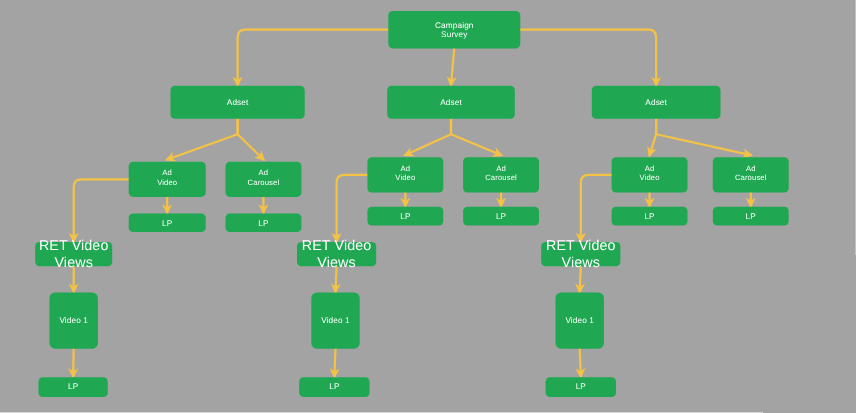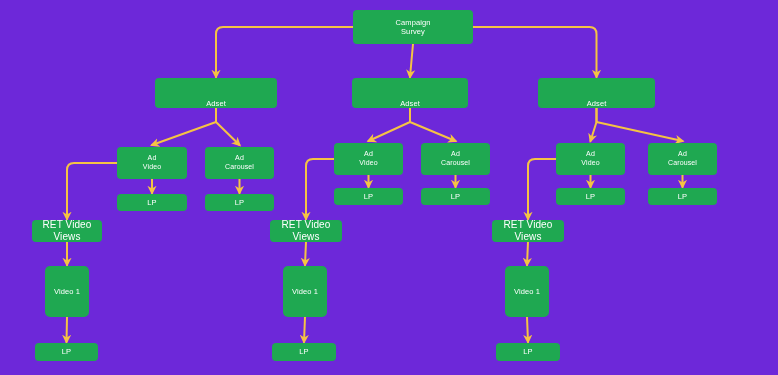--- a/index.html
+++ b/index.html
@@ -8,21 +8,21 @@
     padding: 0;
     background: #ffffff;
   }
   body {
     font-family: "Liberation Sans", sans-serif;
   }
   #canvas {
     position: relative;
     width: 778px;
     height: 375px;
-    background: #6d28d9;
+    background: #a3a3a3;
     overflow: hidden;
   }
   #edge-layer {
     position: absolute;
     left: 0;
     top: 0;
     width: 778px;
     height: 375px;
     pointer-events: none;
   }
@@ -35,24 +35,24 @@
     display: flex;
     align-items: center;
     justify-content: center;
     text-align: center;
     line-height: 1.25;
     letter-spacing: 0.1px;
     white-space: pre-line;
     z-index: 2;
   }
   .node.root      { font-size: 7.5px; }
-  .node.adset     { font-size: 7.5px; align-items: flex-end; }
+  .node.adset     { font-size: 7.5px; }
   .node.ad        { font-size: 7px;   }
   .node.lp        { font-size: 7.5px; }
-  .node.ret       { font-size: 10px; }
+  .node.ret       { font-size: 13px; }
   .node.video     { font-size: 7.5px; border-radius: 5px; text-align: right; }
 </style>
 </head>
 <body>
 
 <div id="canvas">
 
   <svg id="edge-layer" viewBox="0 0 778 375" width="778" height="375" xmlns="http://www.w3.org/2000/svg">
     <defs>
       <marker id="arrow" viewBox="0 0 10 10" refX="7" refY="5" markerWidth="5.2" markerHeight="5.2" orient="auto-start-reverse">

